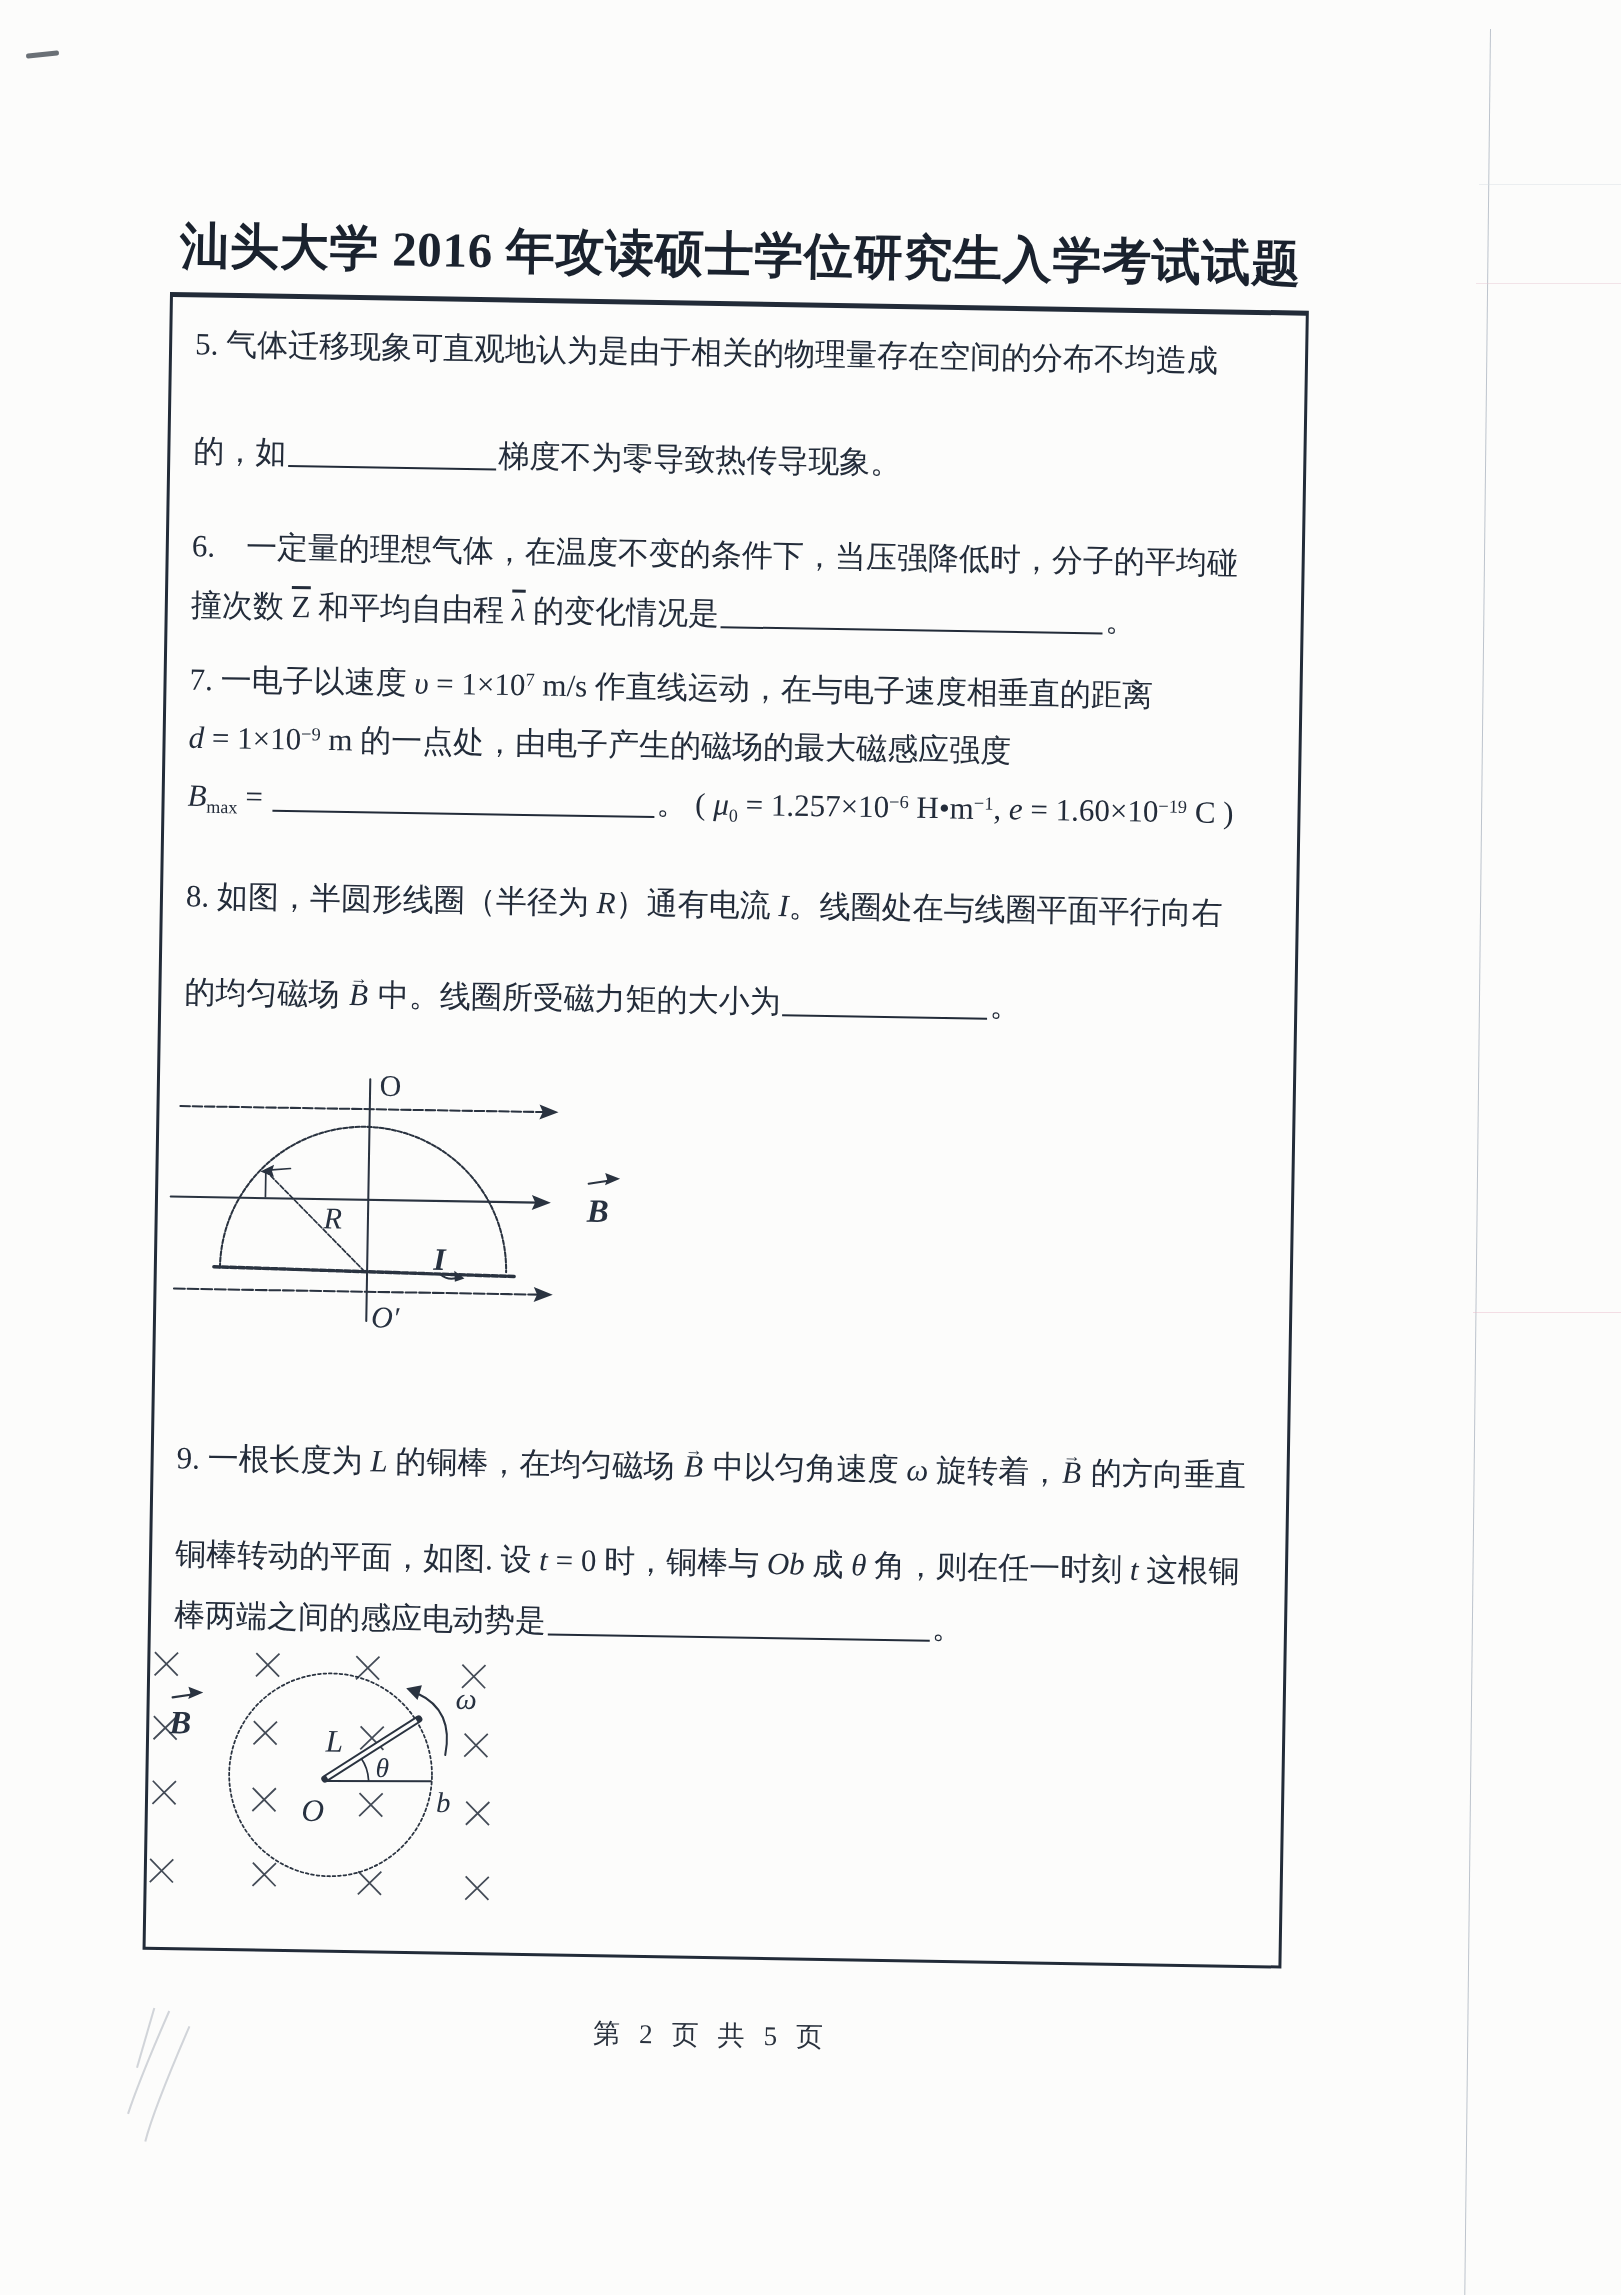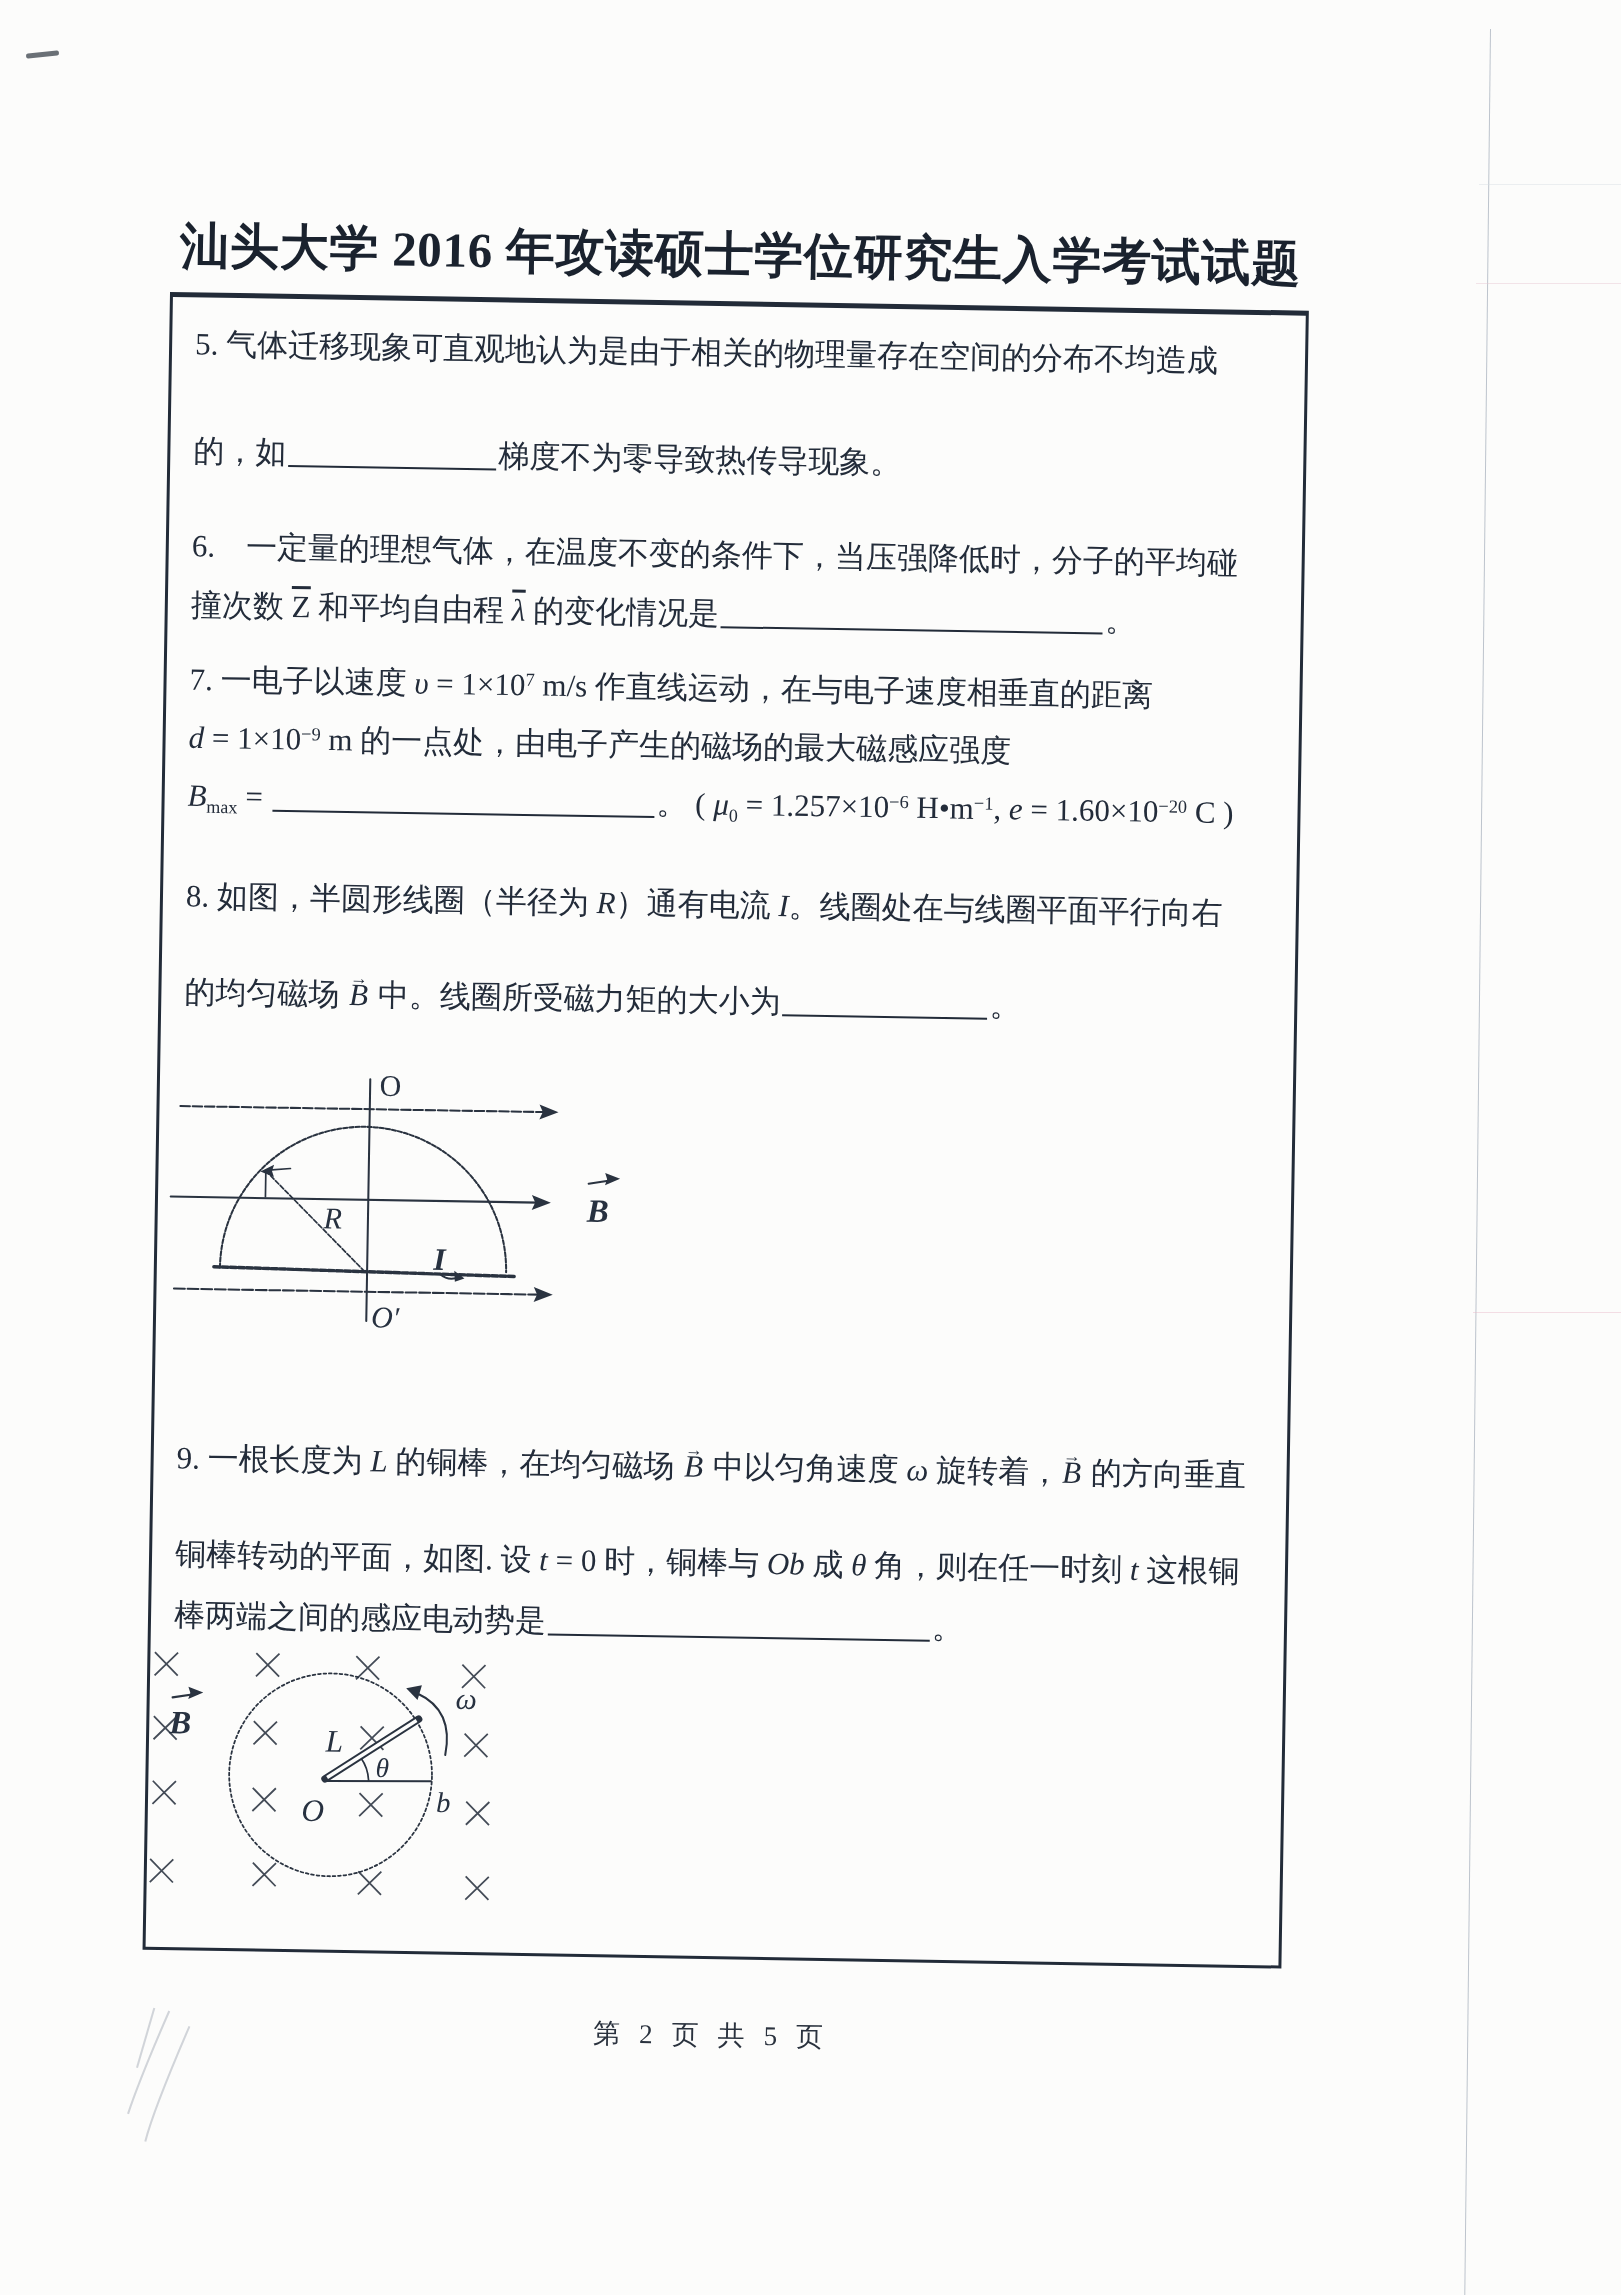--- a/index.html
+++ b/index.html
@@ -66,21 +66,21 @@
   <div class="border-box"></div>
 
   <div class="line" style="top:323px">5. 气体迁移现象可直观地认为是由于相关的物理量存在空间的分布不均造成</div>
   <div class="line" style="top:430px"><span>的，如</span><span class="blank" style="width: 208px;"></span><span>梯度不为零导致热传导现象。</span></div>
 
   <div class="line" style="top:525px">6.　一定量的理想气体，在温度不变的条件下，当压强降低时，分子的平均碰</div>
   <div class="line" style="top:584px"><span>撞次数 </span><span class="ovl">Z</span><span> 和平均自由程 </span><span class="ovl it">λ</span><span> 的变化情况是</span><span class="blank" style="width: 382px;"></span><span>。</span></div>
 
   <div class="line" style="top:654px"><span>7. 一电子以速度 </span><span class="it">υ</span><span> = 1×10</span><sup>7</sup><span> m/s </span><span>作直线运动，在与电子速度相垂直的距离</span></div>
   <div class="line" style="top:712px"><span class="it">d</span><span> = 1×10</span><sup>−9</sup><span> m </span><span>的一点处，由电子产生的磁场的最大磁感应强度</span></div>
-  <div class="line" style="top:770px"><span class="it">B</span><sub>max</sub><span> = </span><span class="blank" style="width: 382px;"></span><span>。</span><span> ( </span><span class="it">μ</span><sub>0</sub><span> = 1.257×10</span><sup>−6</sup><span> H•m</span><sup>−1</sup><span>, </span><span class="it">e</span><span> = 1.60×10</span><sup>−20</sup><span> C )</span></div>
+  <div class="line" style="top:770px"><span class="it">B</span><sub>max</sub><span> = </span><span class="blank" style="width: 382px;"></span><span>。</span><span> ( </span><span class="it">μ</span><sub>0</sub><span> = 1.257×10</span><sup>−6</sup><span> H•m</span><sup>−1</sup><span>, </span><span class="it">e</span><span> = 1.60×10</span><sup>−19</sup><span> C )</span></div>
 
   <div class="line" style="top:875px"><span>8. 如图，半圆形线圈（半径为 </span><span class="it">R</span><span>）通有电流 </span><span class="it">I</span><span>。线圈处在与线圈平面平行向右</span></div>
   <div class="line" style="top:971px"><span>的均匀磁场 </span><span class="vec">B</span><span> 中。线圈所受磁力矩的大小为</span><span class="blank" style="width: 205px;"></span><span>。</span></div>
 
   <svg class="figsvg" style="left:170px;top:1050px" width="477" height="293" viewBox="250 1540 700 430">
     <g stroke="#2a3340" fill="none" stroke-linecap="round">
 
       <line x1="563" y1="1578" x2="563" y2="1933" stroke-width="3"></line>
 
       <line x1="285" y1="1622" x2="820" y2="1622" stroke-width="3" stroke-dasharray="14 4"></line>

